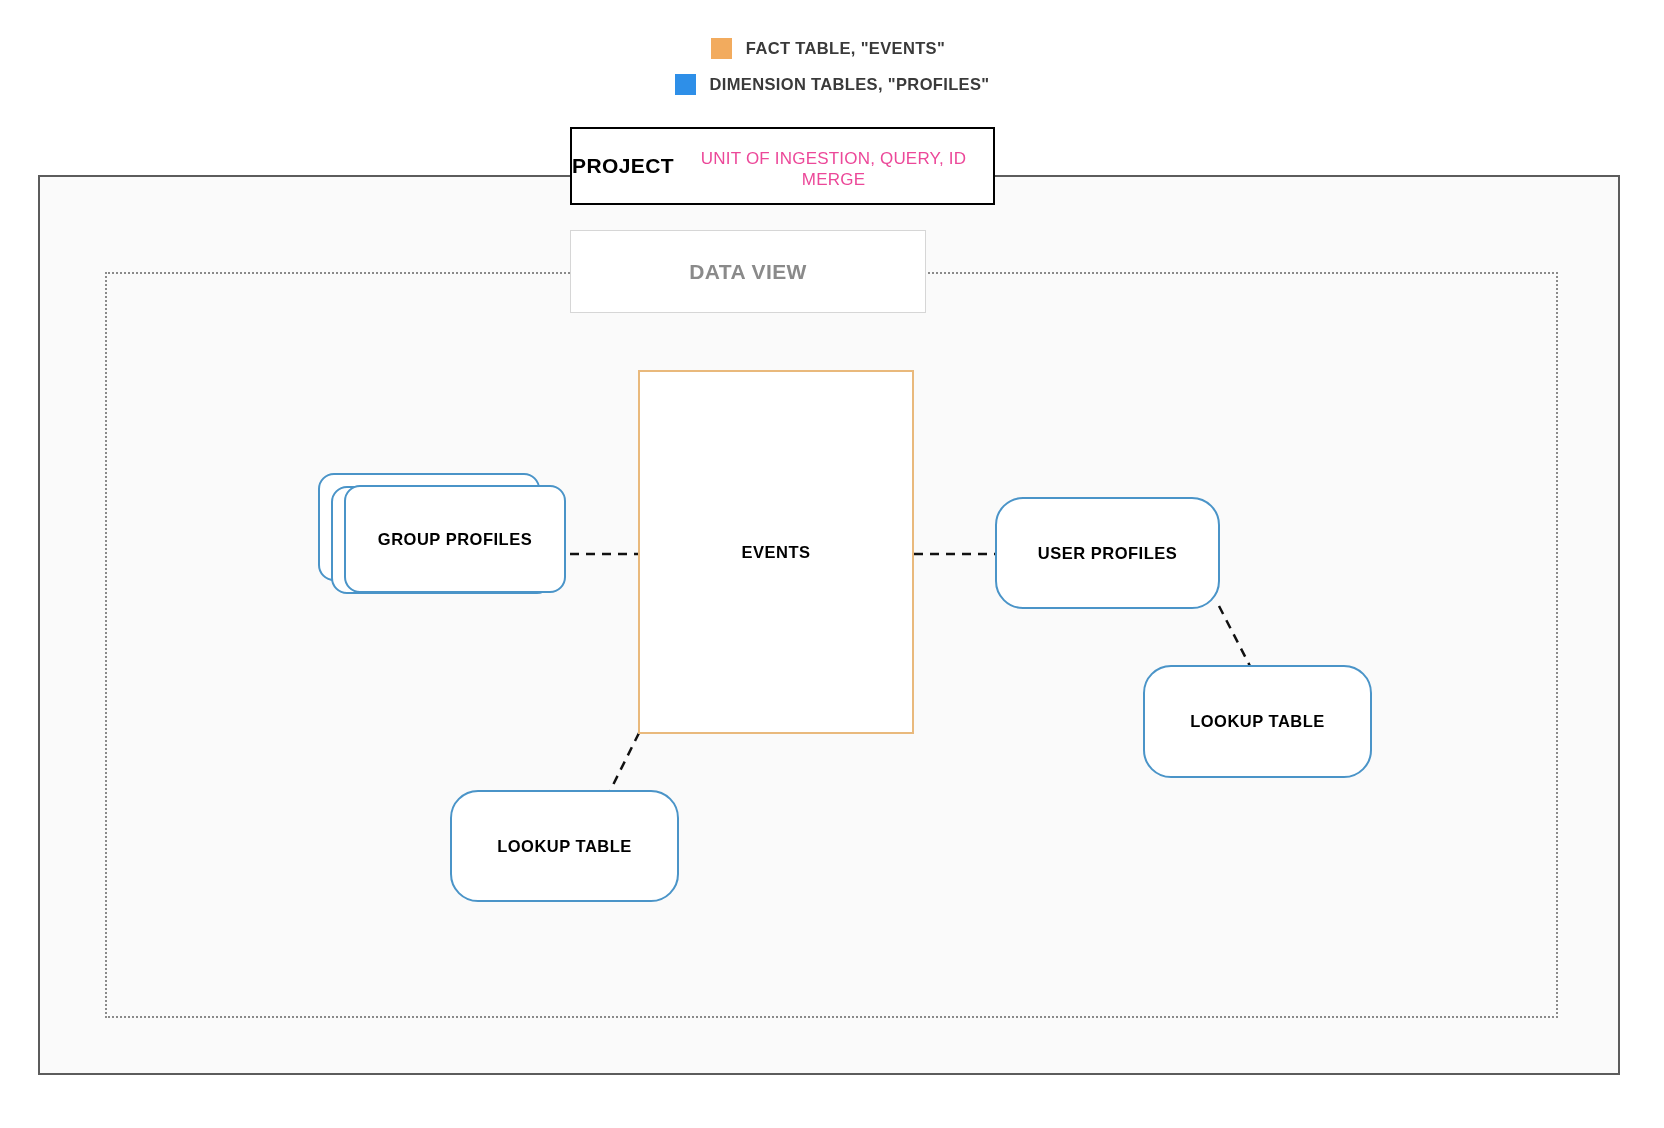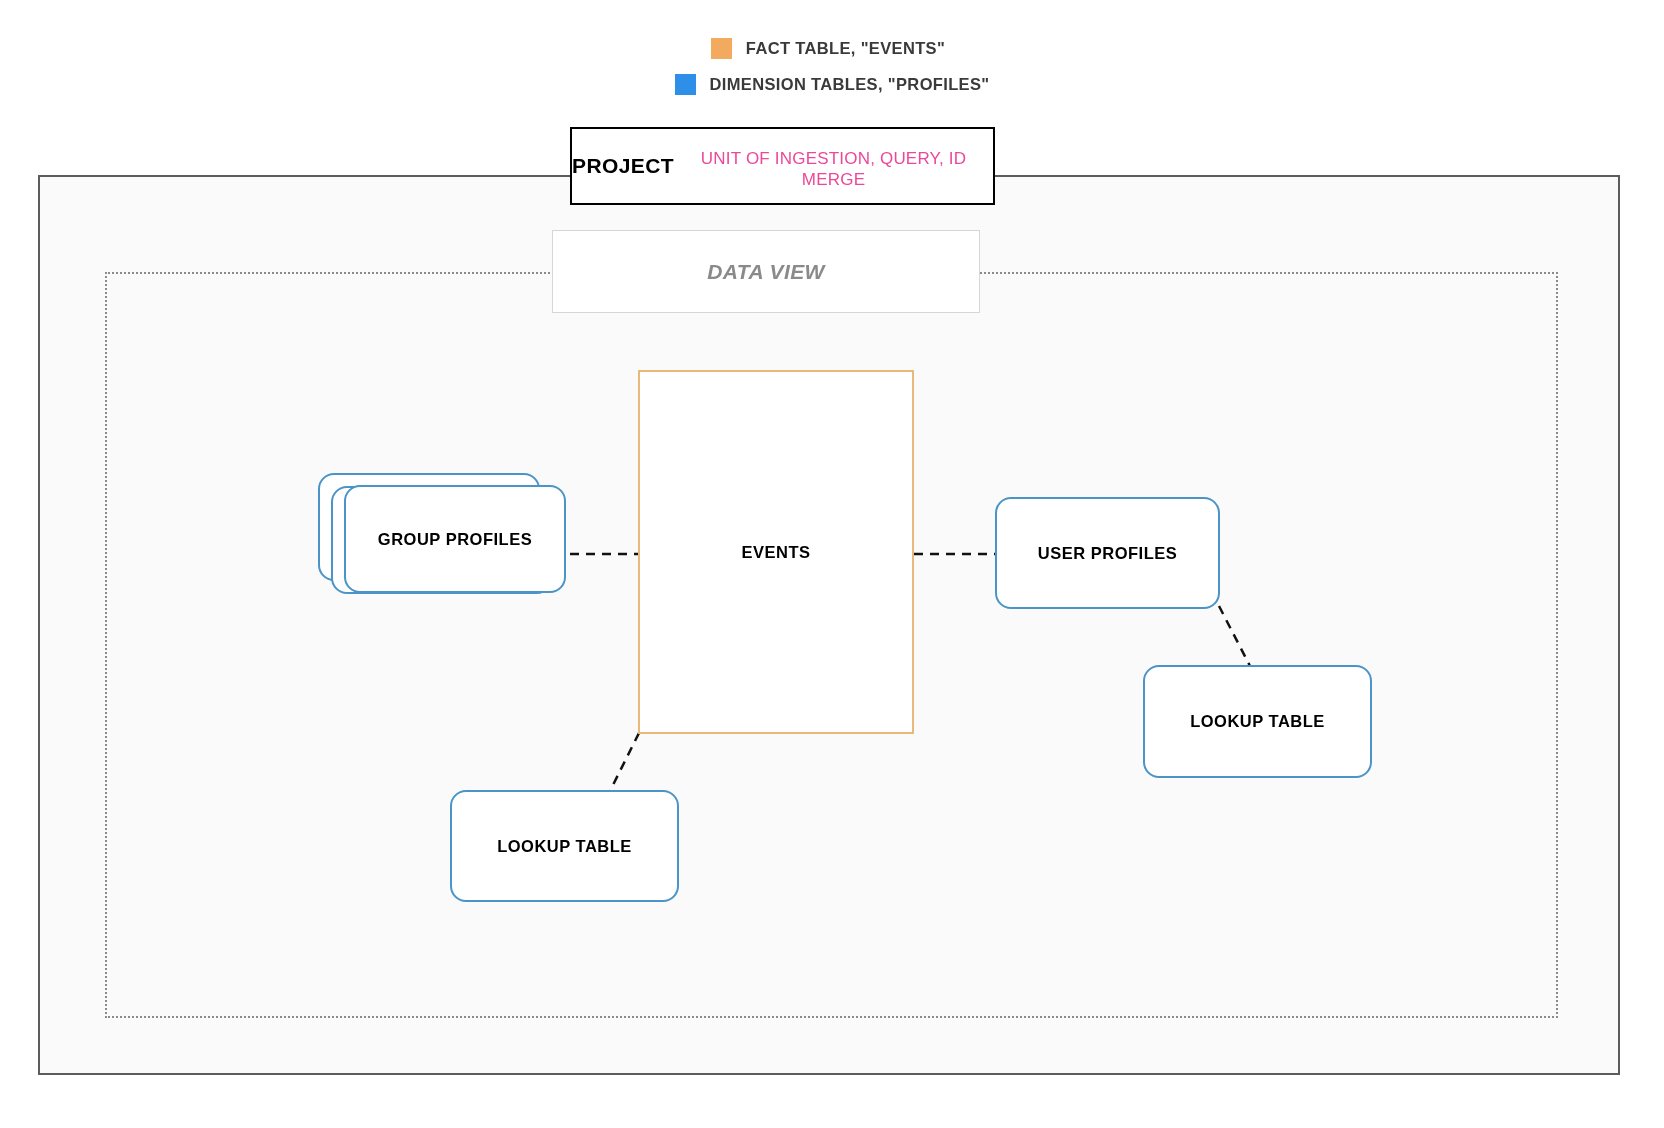--- a/index.html
+++ b/index.html
@@ -103,26 +103,25 @@
     left: 570px;
     top: 127px;
     width: 425px;
     height: 78px;
     border: 2.5px solid #000000;
   }
   .plaque-project .plaque-title { color: #000000; }
   .plaque-project .plaque-sub   { color: #ec4899; }
 
   .plaque-dataview {
-    left: 552px;
+    left: 570px;
     top: 230px;
-    width: 428px;
+    width: 356px;
     height: 83px;
     border: 1.5px solid #d6d6d6;
-    font-style: italic;
   }
   .plaque-dataview .plaque-title { color: #8a8a8a; }
   .plaque-dataview .plaque-sub   { color: #bdbdbd; }
 
   
   .node {
     position: absolute;
     box-sizing: border-box;
     background: #ffffff;
     display: flex;
@@ -137,21 +136,21 @@
     color: #000000;
     white-space: nowrap;
   }
 
   .node-fact {
     border: 2.5px solid #e9b97c;
     border-radius: 0;
   }
   .node-dim {
     border: 2.5px solid #4a94c8;
-    border-radius: 16px;
+    border-radius: 28px;
     text-align: right;
   }
 
   .node-events      { left: 638px; top: 370px;  width: 276px; height: 364px; }
   .node-userprof    { left: 995px; top: 497px;  width: 225px; height: 112px; }
   .node-lookup-l    { left: 450px; top: 790px;  width: 229px; height: 112px; }
   .node-lookup-r    { left: 1143px; top: 665px; width: 229px; height: 113px; }
 
   
   .stack {

